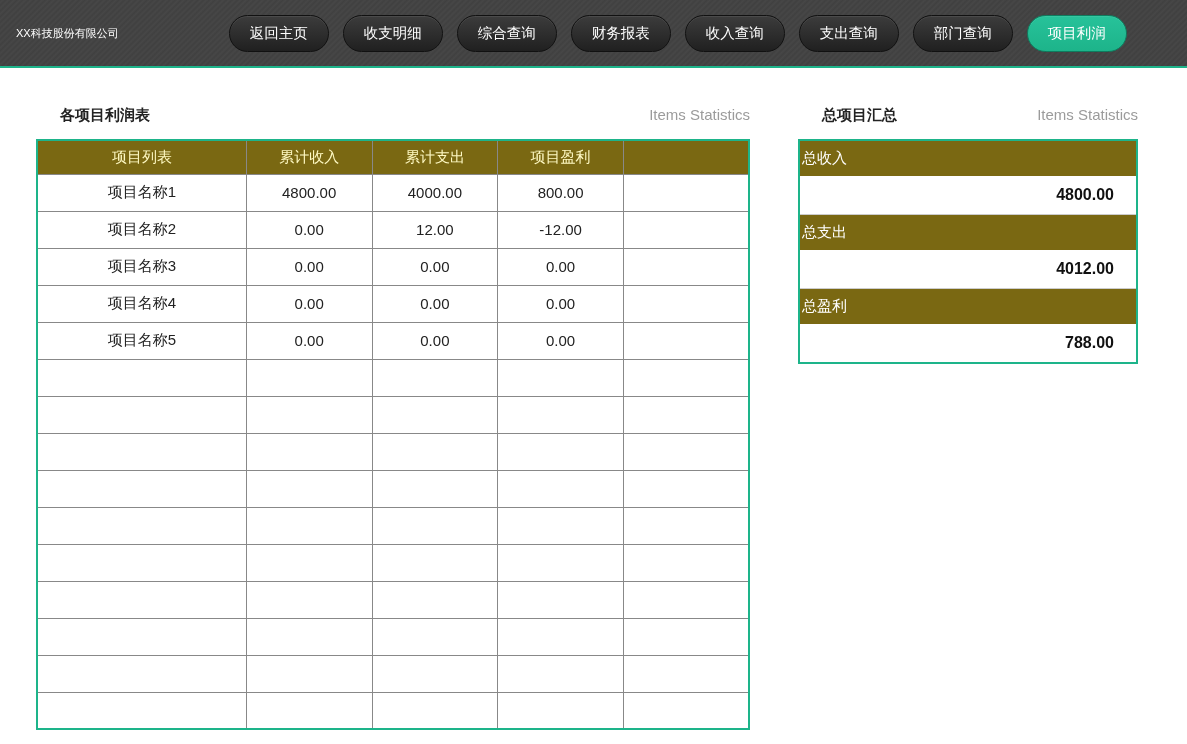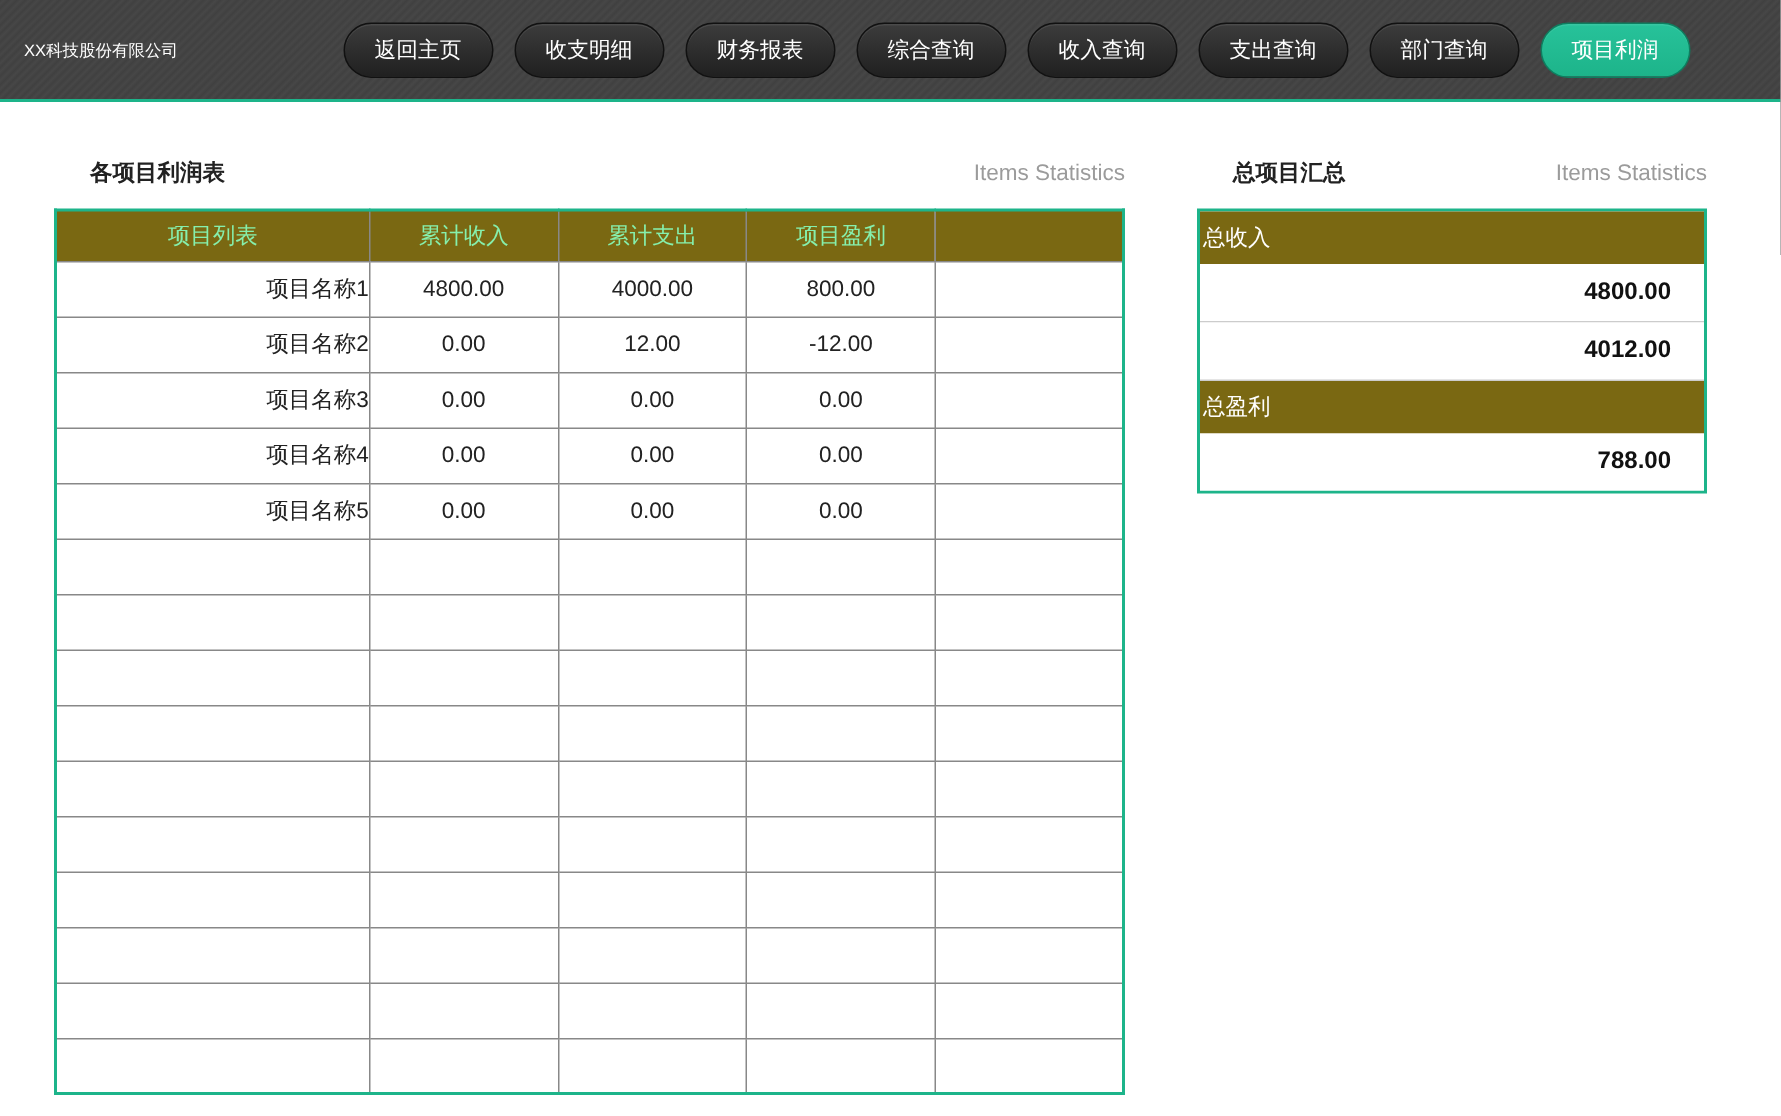--- a/index.html
+++ b/index.html
@@ -76,37 +76,37 @@
     color: #9b9b9b;
     font-size: 15px;
   }
   table.profit {
     border-collapse: collapse;
     width: 100%;
     border: 2px solid #1db48a;
   }
   table.profit th {
     background: #7a6812;
-    color: #86efac;
+    color: #fef9c3;
     font-weight: normal;
     font-size: 15px;
     height: 34px;
     border: 1px solid #888;
     border-top: none;
   }
   table.profit th:first-child { border-left: none; }
   table.profit th:last-child { border-right: none; }
   table.profit td {
     border: 1px solid #888;
     height: 37px;
     text-align: center;
     font-size: 15px;
     color: #222;
   }
-  table.profit td:first-child { border-left: none; text-align: right; }
+  table.profit td:first-child { border-left: none; }
   table.profit td:last-child { border-right: none; }
   table.profit tr:last-child td { border-bottom: none; }
   .col-name { width: 210px; }
   .col-val  { width: 126px; }
   .col-empty{ width: 126px; }
 
   .summary {
     border: 2px solid #1db48a;
   }
   .sum-label {
@@ -127,22 +127,22 @@
   .sum-value:last-child { border-bottom: none; }
 </style>
 </head>
 <body>
 
 <div class="topbar">
   <div class="company">XX科技股份有限公司</div>
   <div class="nav" id="nav">
       <button class="nav-btn">返回主页</button>
       <button class="nav-btn">收支明细</button>
+      <button class="nav-btn">综合查询</button>
       <button class="nav-btn">财务报表</button>
-      <button class="nav-btn">综合查询</button>
       <button class="nav-btn">收入查询</button>
       <button class="nav-btn">支出查询</button>
       <button class="nav-btn">部门查询</button>
       <button class="nav-btn active">项目利润</button>
     </div>
 </div>
 
 <div class="content">
   <div class="panel-left">
     <div class="panel-head">
@@ -270,18 +270,19 @@
   </div>
 
   <div class="panel-right">
     <div class="panel-head">
       <div class="panel-title">总项目汇总</div>
       <div class="panel-sub">Items Statistics</div>
     </div>
     <div class="summary" id="summary">
         <div class="sum-label">总收入</div>
         <div class="sum-value">4800.00</div>
+        <div class="sum-label">总支出</div>
         <div class="sum-value">4012.00</div>
         <div class="sum-label">总盈利</div>
         <div class="sum-value">788.00</div>
       </div>
   </div>
 </div>
 
 </body></html>

